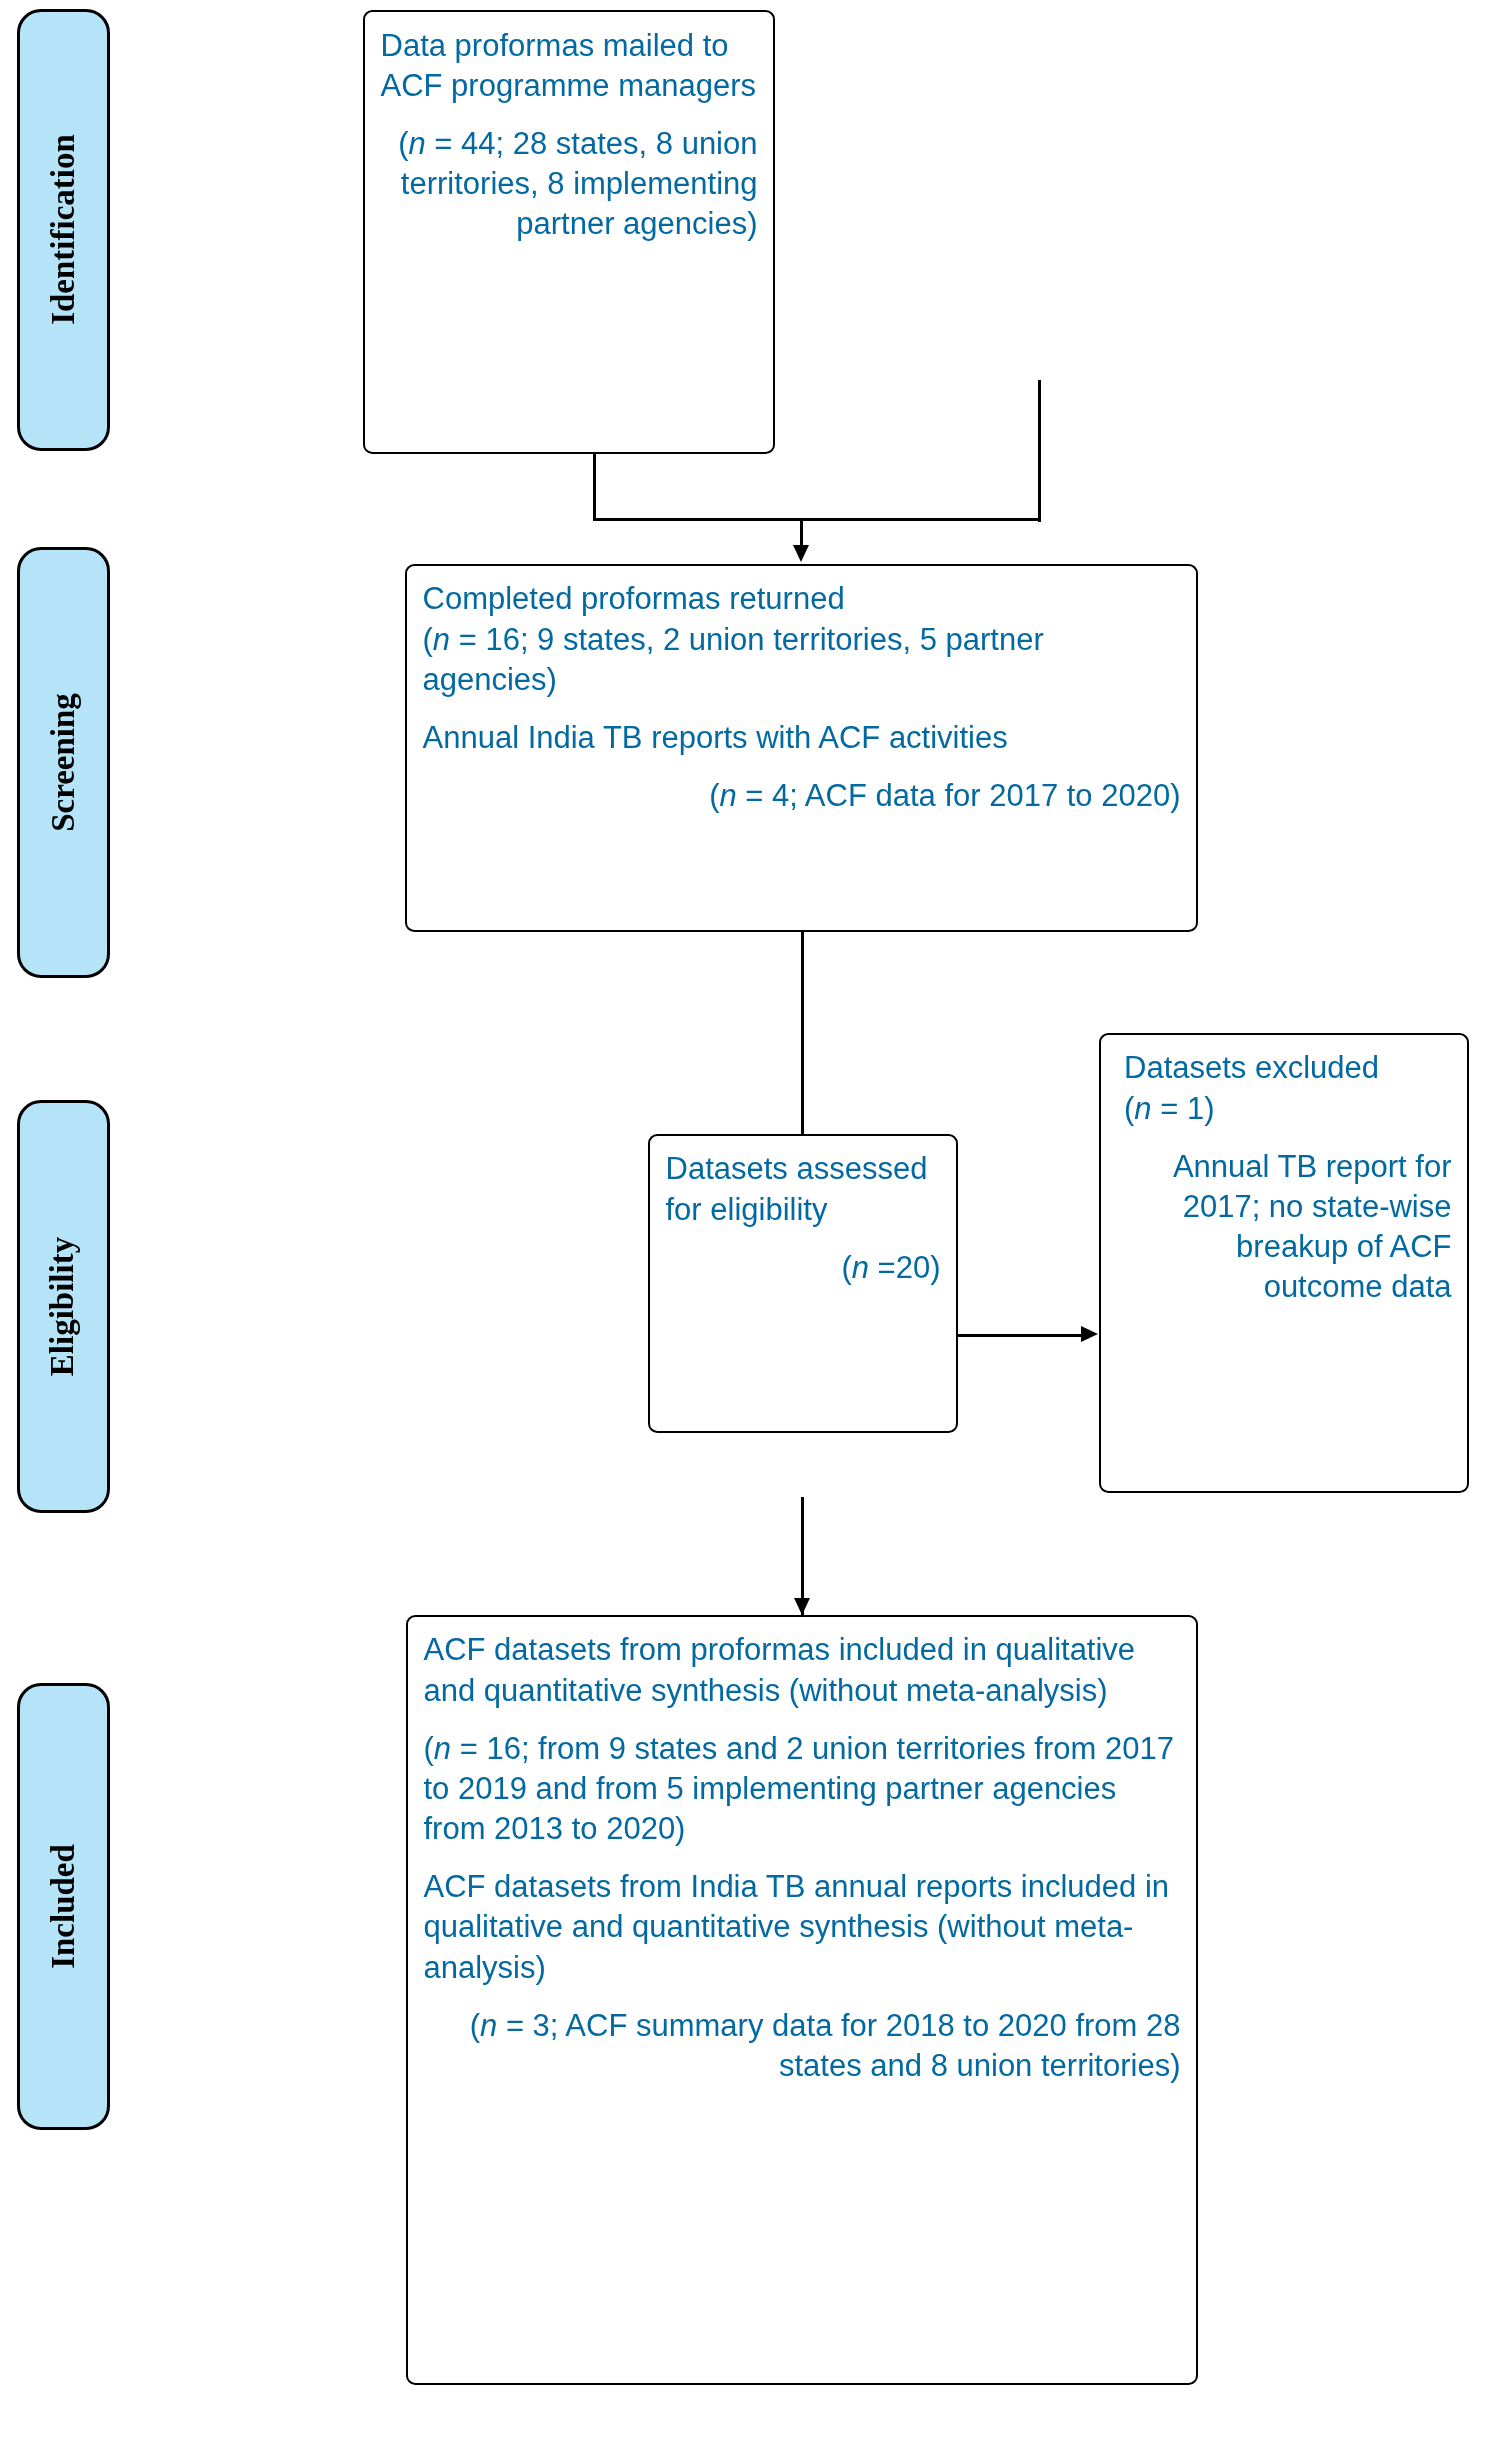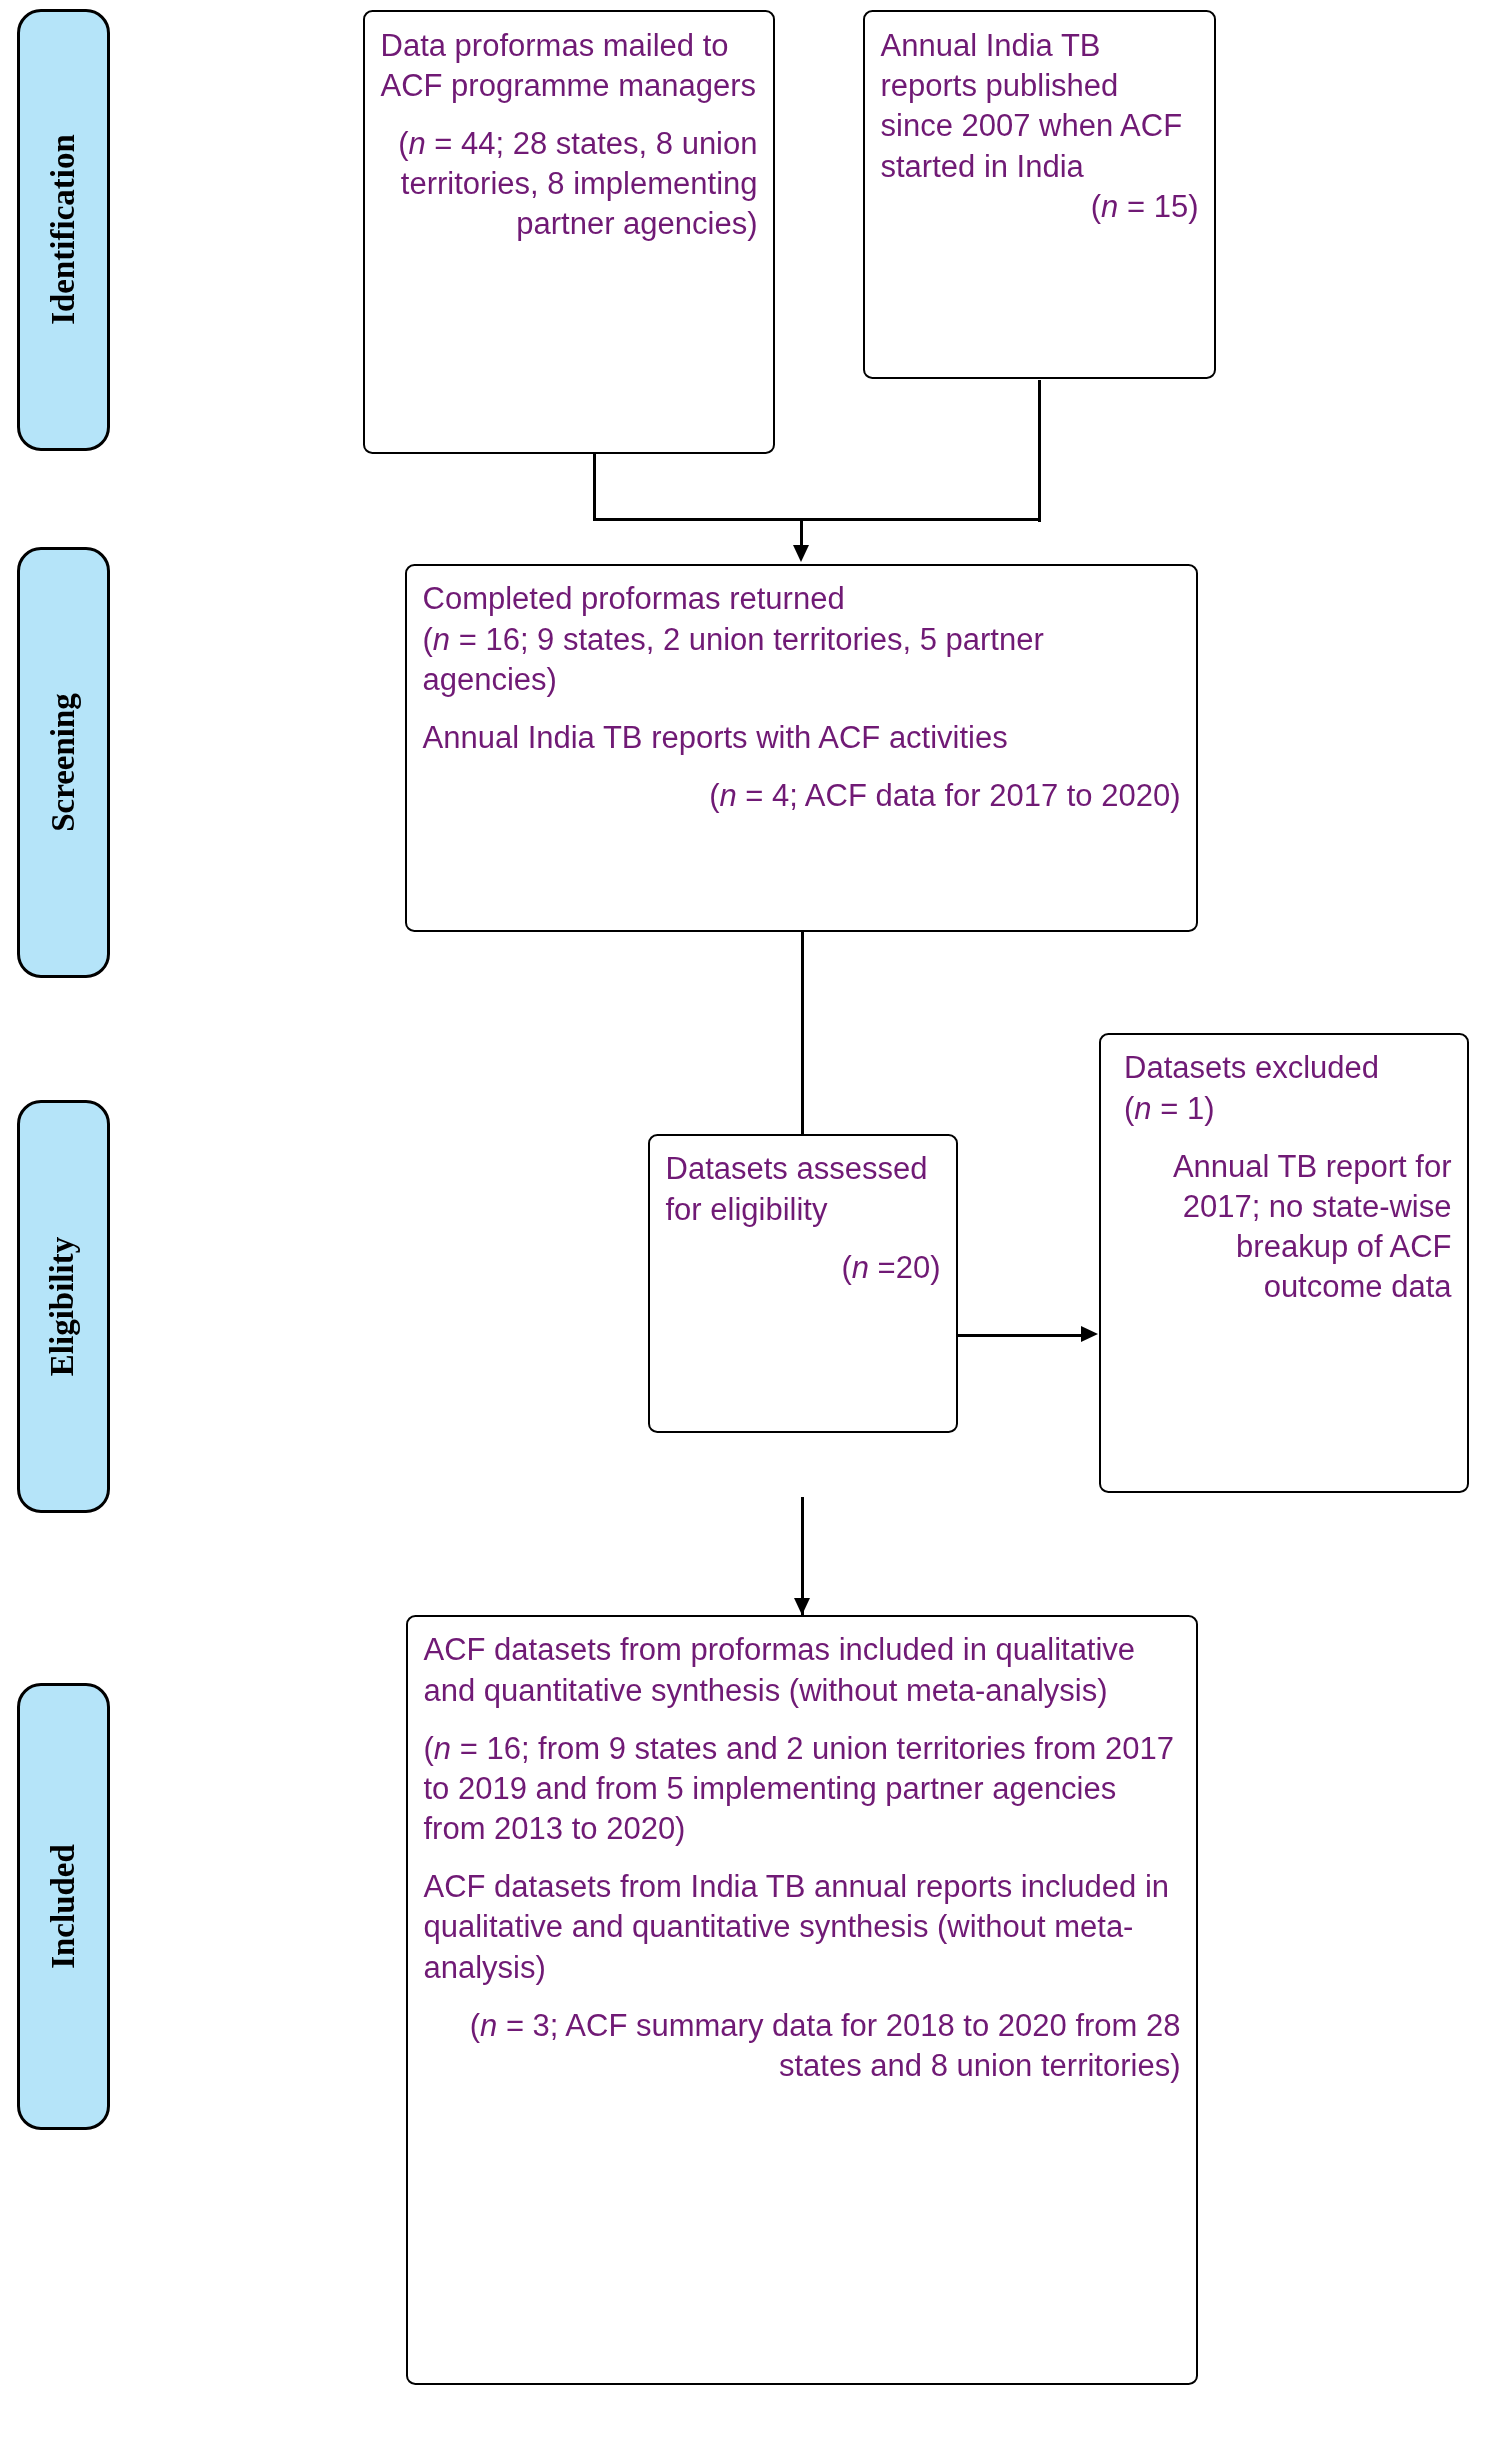--- a/index.html
+++ b/index.html
@@ -45,21 +45,21 @@
   #phase-included       { left: 16.5px;  top: 1683px; width: 93px; height: 447px; }
 
   
   .flow-box {
     position: absolute;
     background: #ffffff;
     border: 2.6px solid #000000;
     border-radius: 9.3px;
     box-sizing: border-box;
     padding: 13.4px 15.5px;
-    color: #701a75;
+    color: #0369a1;
     font-size: 31px;
     line-height: 1.30;
   }
   .flow-box p {
     margin: 0 0 17.6px 0;
   }
   .flow-box p:last-child { margin-bottom: 0; text-align: right; }
   .flow-box p.tight { margin-bottom: 0; }
   .flow-box .bold { font-weight: normal; }
   .flow-box i { font-style: italic; }
@@ -108,24 +108,20 @@
 
   <div id="phase-included" class="phase-label">
     <span class="phase-text">Included</span>
   </div>
 
   <div id="box-proformas-mailed" class="flow-box">
     <p>Data proformas mailed to ACF programme managers</p>
     <p><span>(</span><i>n</i><span> = 44; 28 states, 8 union territories, 8 implementing partner agencies)</span></p>
   </div>
 
-  <div id="box-annual-reports" class="flow-box">
-    <p class="tight">Annual India TB reports published since 2007 when ACF started in India</p>
-    <p><span>(</span><i>n</i><span> = 15)</span></p>
-  </div>
 
   <div class="line-v" style="left:593px; top:454px; height:67px;"></div>
   <div class="line-v" style="left:1038px; top:380px; height:142px;"></div>
   <div class="line-h" style="left:593px; top:518px; width:448px;"></div>
   <div class="line-v" style="left:800px; top:518px; height:30px;"></div>
   <div class="arrow-down" style="left:793px; top:545px;"></div>
 
   <div id="box-completed" class="flow-box">
     <p class="tight">Completed proformas returned</p>
     <p><span>(</span><i>n</i><span> = 16; 9 states, 2 union territories, 5 partner agencies)</span></p>

